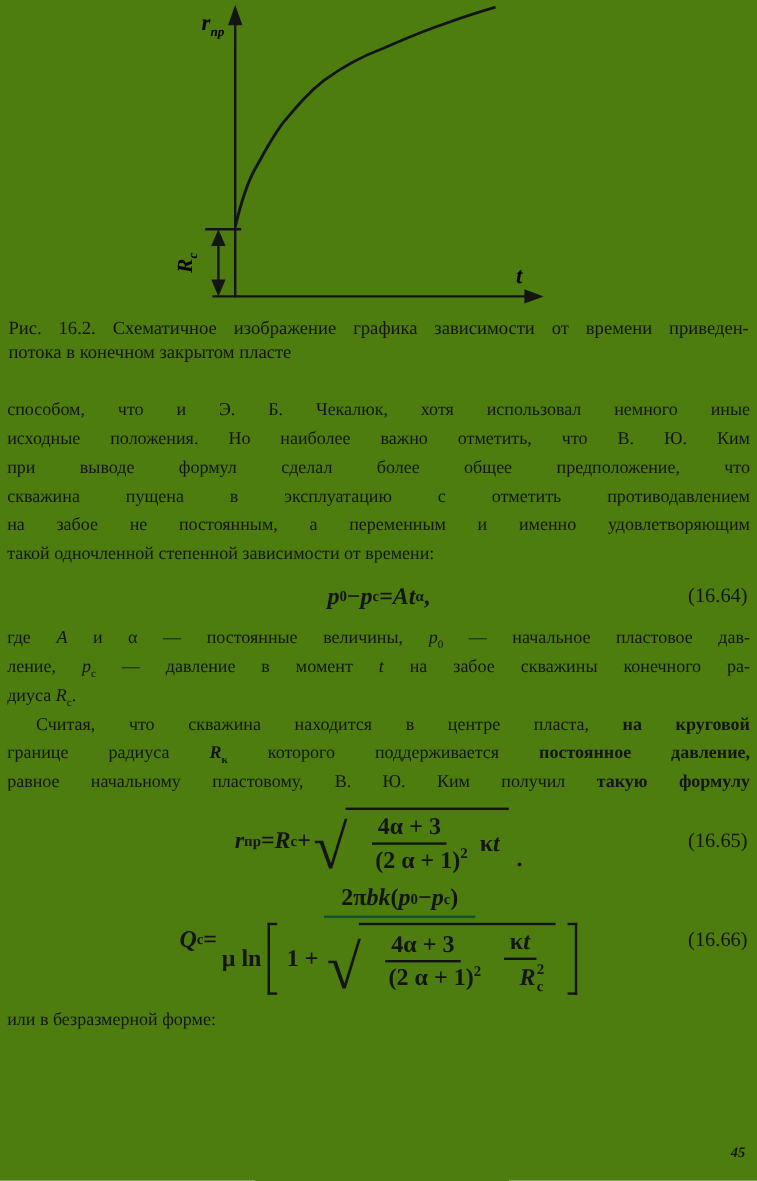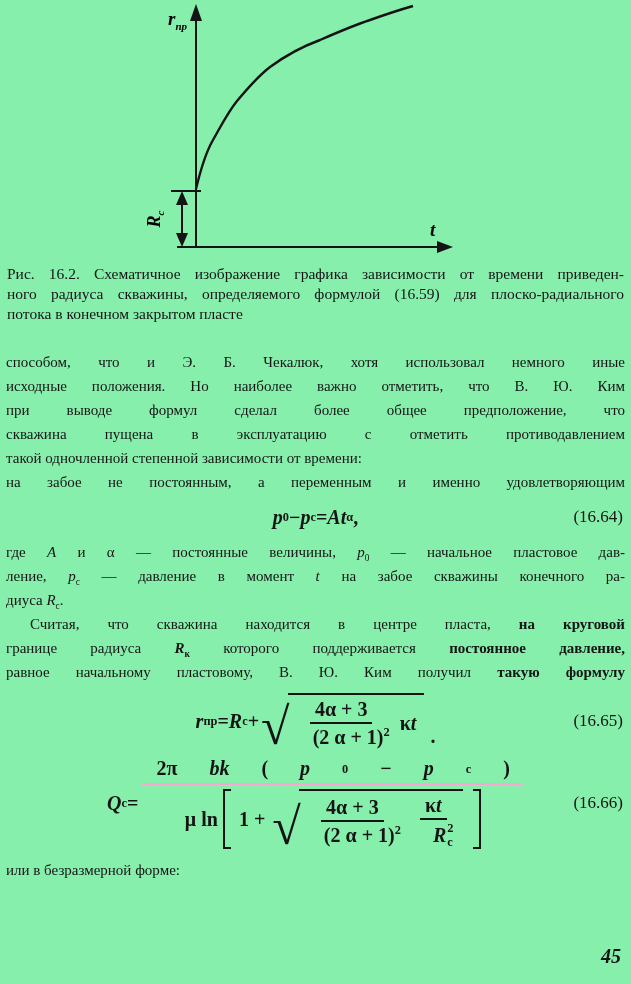--- a/index.html
+++ b/index.html
@@ -1,20 +1,20 @@
 <!DOCTYPE html>
 <html lang="ru"><head>
 <meta charset="utf-8">
 <style>
   html,body{margin:0;padding:0;background:#e8e8e8;}
   .page{
     position:relative;
     width:631px;height:984px;
     margin:0 auto;
-    background:#86efac;
+    background:#4d7c0f;
     color:#141414;
     font-family:"Liberation Serif","DejaVu Serif",serif;
     overflow:hidden;
   }
   
   .fig{height:260px;}
   .fig svg{display:block;}
   .fig text{font-family:"Liberation Serif","DejaVu Serif",serif;}
   
   .caption{margin-top:4px;padding:0 7px;font-size:15.5px;font-weight:normal;line-height:20px;}
@@ -41,30 +41,30 @@
   .fx{display:inline-flex;align-items:center;}
   .frac{display:inline-flex;flex-direction:column;align-items:center;text-align:center;
         vertical-align:middle;margin:0 2px;}
   .frac .num{border-bottom:2px solid #141414;padding:0 5px 1px;}
   .frac .den{padding-top:2px;margin-left:20px;}
   .sqrt{display:inline-flex;align-items:flex-end;margin:0 2px;}
   .sqrt-glyph{font-size:52px;line-height:44px;font-weight:normal;letter-spacing:-2px;}
   .radicand{border-top:2px solid #141414;display:inline-flex;align-items:center;
             gap:8px;padding:3px 8px 0 3px;}
   .bigfrac{display:inline-flex;flex-direction:column;align-items:center;margin-left:4px;}
-  .bf-num{border-bottom:2px solid #f9a8d4;padding:0 14px 3px;gap:32px;}
+  .bf-num{border-bottom:2px solid #14532d;padding:0 14px 3px;}
   .bf-den{display:inline-flex;align-items:center;gap:5px;padding-top:4px;}
   .brk{align-self:stretch;width:6px;border-top:2px solid #141414;border-bottom:2px solid #141414;}
   .brk-l{border-left:2px solid #141414;margin-right:3px;}
   .brk-r{border-right:2px solid #141414;margin-left:3px;}
   .supsub{display:inline-flex;flex-direction:column;align-items:flex-start;
           font-size:62%;line-height:1.05;margin-left:1px;}
   .period{align-self:flex-end;padding:0 0 4px 4px;}
   
-  .pagenum{position:absolute;right:10px;bottom:16px;font-size:20px;font-weight:bold;font-style:italic;}
+  .pagenum{position:absolute;right:10px;bottom:16px;font-size:12px;font-weight:bold;font-style:italic;}
 </style>
 </head>
 <body>
 
 <div class="page">
 
   <div class="fig">
     <svg width="631" height="260" viewBox="0 0 631 260">
 
       <g>
@@ -89,31 +89,30 @@
       </g>
 
       <text x="168" y="25" font-size="19" font-style="italic" font-weight="bold" text-anchor="start"><tspan>r</tspan><tspan dy="5" font-size="11">пр</tspan></text>
       <text x="430" y="236" font-size="19" font-style="italic" font-weight="bold">t</text>
       <text transform="rotate(-90 160 219)" x="160" y="219" font-size="18" font-style="italic" font-weight="bold" text-anchor="middle"><tspan>R</tspan><tspan dy="4" font-size="11">c</tspan></text>
     </svg>
   </div>
 
   <div class="caption">
     <span class="line jl">Рис. 16.2. Схематичное изображение графика зависимости от времени приведен-</span>
-    <span class="line jl">ного радиуса скважины, определяемого формулой (16.59) для плоско-радиального</span>
     <span class="line">потока в конечном закрытом пласте</span>
   </div>
 
   <div class="para p1">
     <span class="line jl">способом, что и Э. Б. Чекалюк, хотя использовал немного иные</span>
     <span class="line jl">исходные положения. Но наиболее важно отметить, что В. Ю. Ким</span>
     <span class="line jl">при выводе формул сделал более общее предположение, что</span>
     <span class="line jl">скважина пущена в эксплуатацию с отметить противодавлением</span>
+    <span class="line jl">на забое не постоянным, а переменным и именно удовлетворяющим</span>
     <span class="line">такой одночленной степенной зависимости от времени:</span>
-    <span class="line jl">на забое не постоянным, а переменным и именно удовлетворяющим</span>
   </div>
 
   <div class="f-row f64">
     <span class="fx">
         <span style="font-style: italic;">p</span>
         <sub>0</sub>
         <span> − </span>
         <span style="font-style: italic;">p</span>
         <sub>c</sub>
         <span> = </span>

